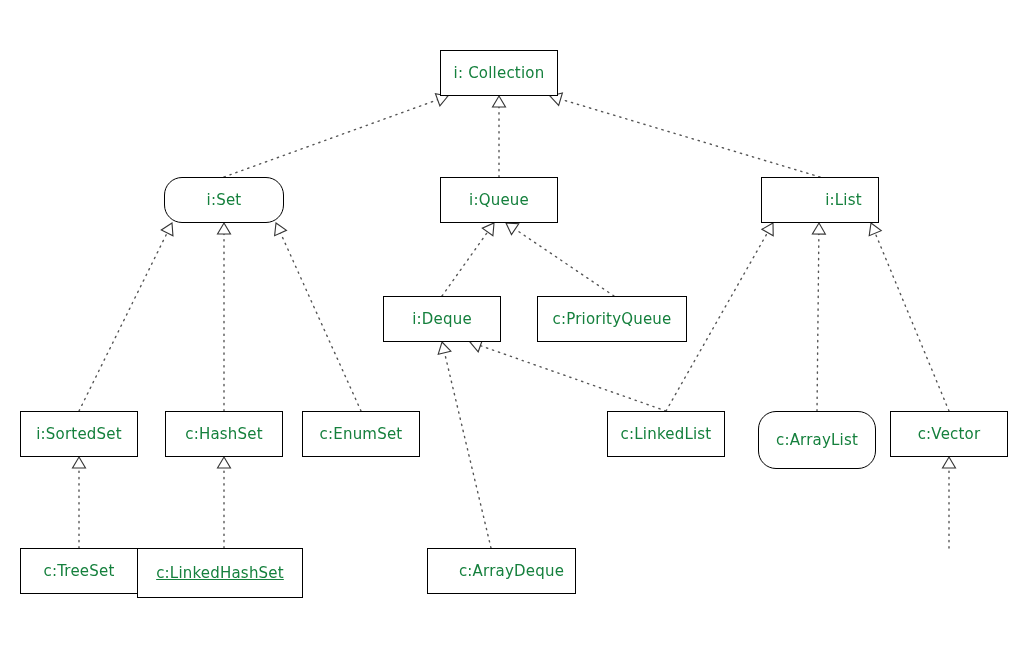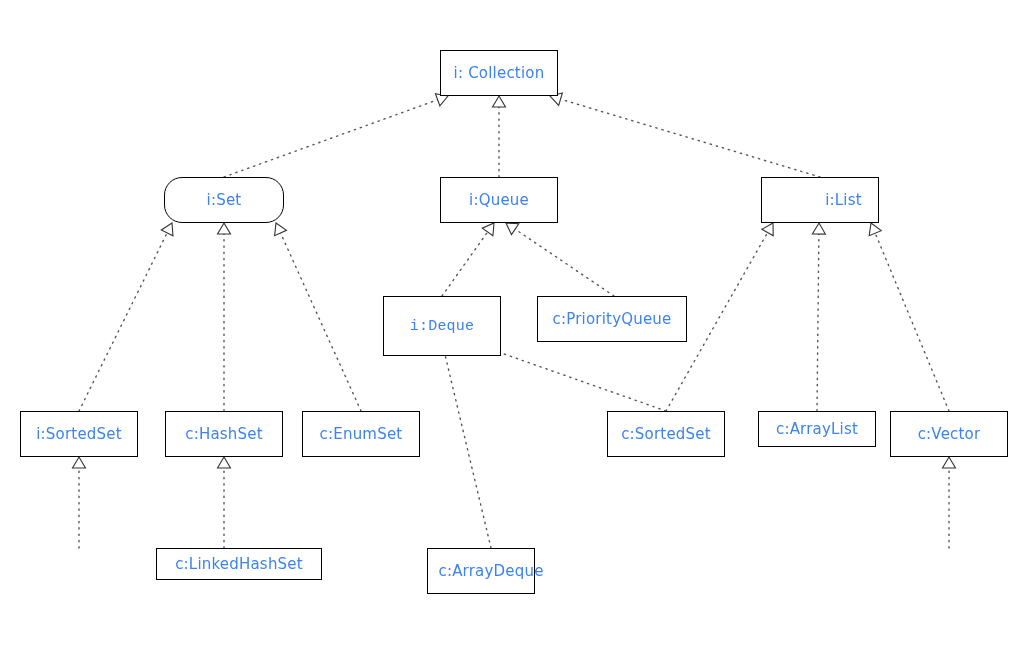--- a/index.html
+++ b/index.html
@@ -25,21 +25,21 @@
     height: 650px;
   }
   .uml-node {
     position: absolute;
     box-sizing: border-box;
     border: 1px solid #000000;
     background: #ffffff;
     display: flex;
     align-items: center;
     justify-content: center;
-    color: #3b82f6;
+    color: #15803d;
     font-family: "DejaVu Sans", sans-serif;
     font-size: 15px;
     letter-spacing: 0.2px;
     white-space: nowrap;
     z-index: 2;
   }
   .uml-node-label {
     pointer-events: none;
     line-height: 1;
   }
@@ -119,43 +119,46 @@
     </div>
     <div class="uml-node" style="left: 164px; top: 177px; width: 120px; height: 46px; border-color: rgb(0, 0, 0); border-radius: 18px;">
       <span class="uml-node-label">i:Set</span>
     </div>
     <div class="uml-node" style="left: 440px; top: 177px; width: 118px; height: 46px; border-color: rgb(0, 0, 0);">
       <span class="uml-node-label">i:Queue</span>
     </div>
     <div class="uml-node" style="left: 761px; top: 177px; width: 118px; height: 46px; border-color: rgb(0, 0, 0); padding-left: 47px;">
       <span class="uml-node-label">i:List</span>
     </div>
-    <div class="uml-node" style="left: 383px; top: 296px; width: 118px; height: 60px; border-color: rgb(0, 0, 0); font-family: Liberation Mono, monospace;">
+    <div class="uml-node" style="left: 383px; top: 296px; width: 118px; height: 46px; border-color: rgb(0, 0, 0);">
       <span class="uml-node-label">i:Deque</span>
     </div>
     <div class="uml-node" style="left: 537px; top: 296px; width: 150px; height: 46px; border-color: rgb(0, 0, 0);">
       <span class="uml-node-label">c:PriorityQueue</span>
     </div>
     <div class="uml-node" style="left: 20px; top: 411px; width: 118px; height: 46px; border-color: rgb(0, 0, 0);">
       <span class="uml-node-label">i:SortedSet</span>
     </div>
     <div class="uml-node" style="left: 165px; top: 411px; width: 118px; height: 46px; border-color: rgb(0, 0, 0);">
       <span class="uml-node-label">c:HashSet</span>
     </div>
     <div class="uml-node" style="left: 302px; top: 411px; width: 118px; height: 46px; border-color: rgb(0, 0, 0);">
       <span class="uml-node-label">c:EnumSet</span>
     </div>
     <div class="uml-node" style="left: 607px; top: 411px; width: 118px; height: 46px; border-color: rgb(0, 0, 0);">
-      <span class="uml-node-label">c:SortedSet</span>
+      <span class="uml-node-label">c:LinkedList</span>
     </div>
-    <div class="uml-node" style="left: 758px; top: 411px; width: 118px; height: 36px; border-color: rgb(0, 0, 0);">
+    <div class="uml-node" style="left: 758px; top: 411px; width: 118px; height: 58px; border-color: rgb(0, 0, 0); border-radius: 18px;">
       <span class="uml-node-label">c:ArrayList</span>
     </div>
     <div class="uml-node" style="left: 890px; top: 411px; width: 118px; height: 46px; border-color: rgb(0, 0, 0);">
       <span class="uml-node-label">c:Vector</span>
     </div>
-    <div class="uml-node" style="left: 156px; top: 548px; width: 166px; height: 32px; border-color: rgb(0, 0, 0);">
+    <div class="uml-node" style="left: 20px; top: 548px; width: 118px; height: 46px; border-color: rgb(0, 0, 0);">
+      <span class="uml-node-label">c:TreeSet</span>
+    </div>
+    <div class="uml-node" style="left: 137px; top: 548px; width: 166px; height: 50px; border-color: rgb(0, 0, 0); text-decoration: underline;">
       <span class="uml-node-label">c:LinkedHashSet</span>
     </div>
-    <div class="uml-node" style="left: 427px; top: 548px; width: 108px; height: 46px; border-color: rgb(0, 0, 0); padding-left: 20px;">
+    <div class="uml-node" style="left: 427px; top: 548px; width: 149px; height: 46px; border-color: rgb(0, 0, 0); padding-left: 20px;">
       <span class="uml-node-label">c:ArrayDeque</span>
     </div>
   </div>
 
 </body></html>

